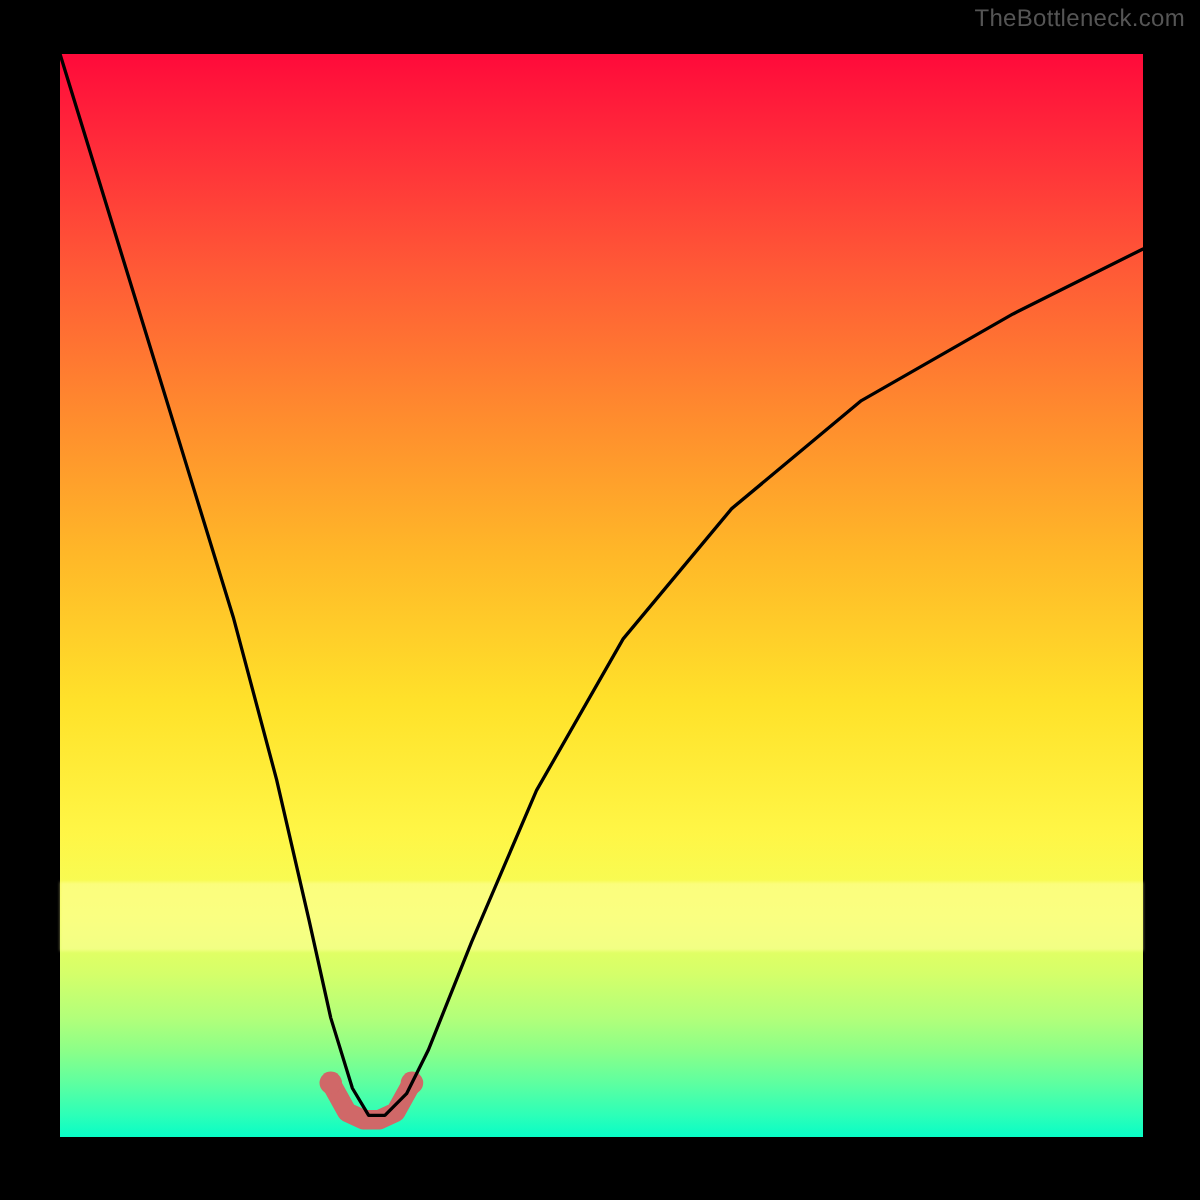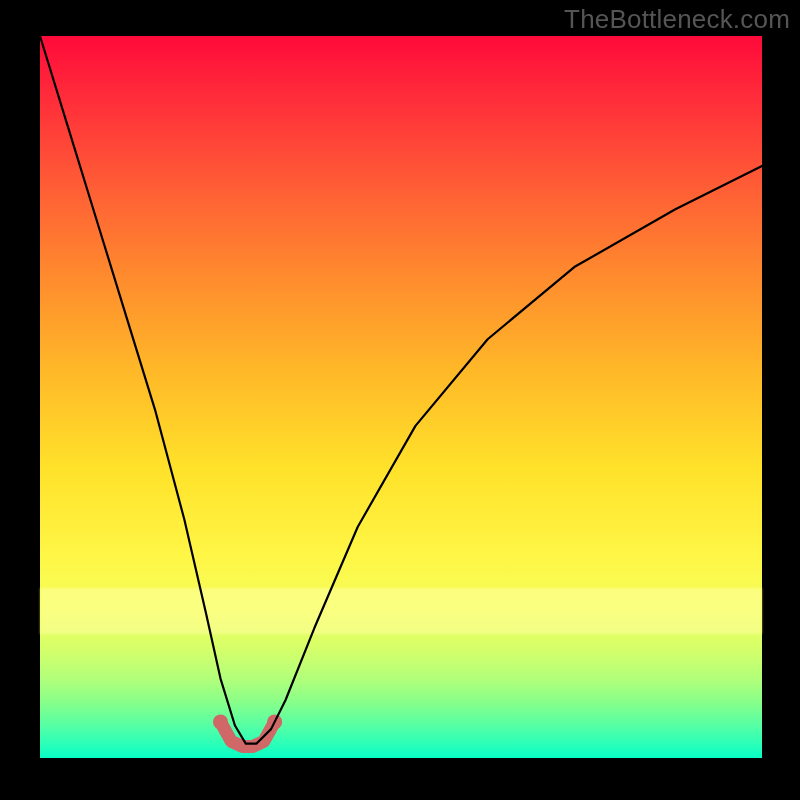--- a/index.html
+++ b/index.html
@@ -49,21 +49,21 @@
     height: 46px;
     top: 552px;
     background: rgba(255, 255, 160, 0.55);
     filter: blur(1px);
   }
   .watermark {
     position: absolute;
     top: 4px;
     right: 10px;
     color: #555;
-    font-size: 26px;
+    font-size: 16px;
     letter-spacing: 0.2px;
     font-weight: 400;
   }
   svg.curve {
     position: absolute;
     left: 0;
     top: 0;
     width: 722px;
     height: 722px;
     overflow: visible;

